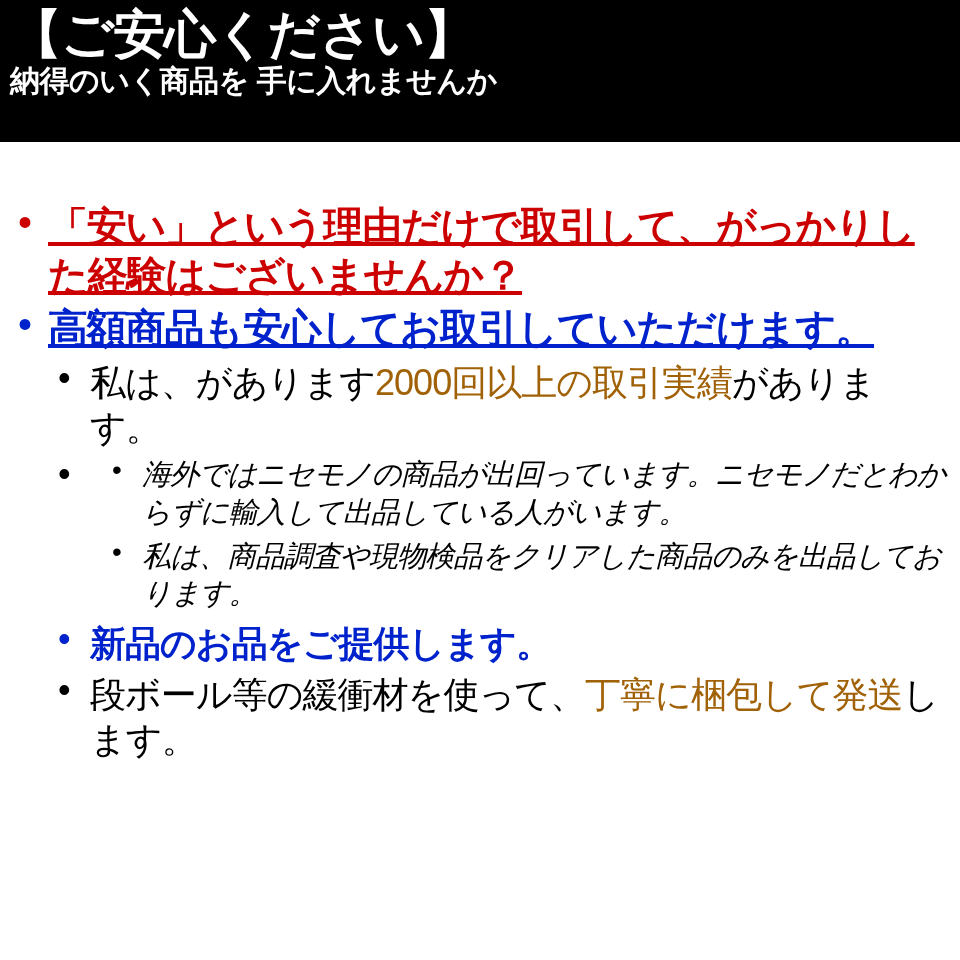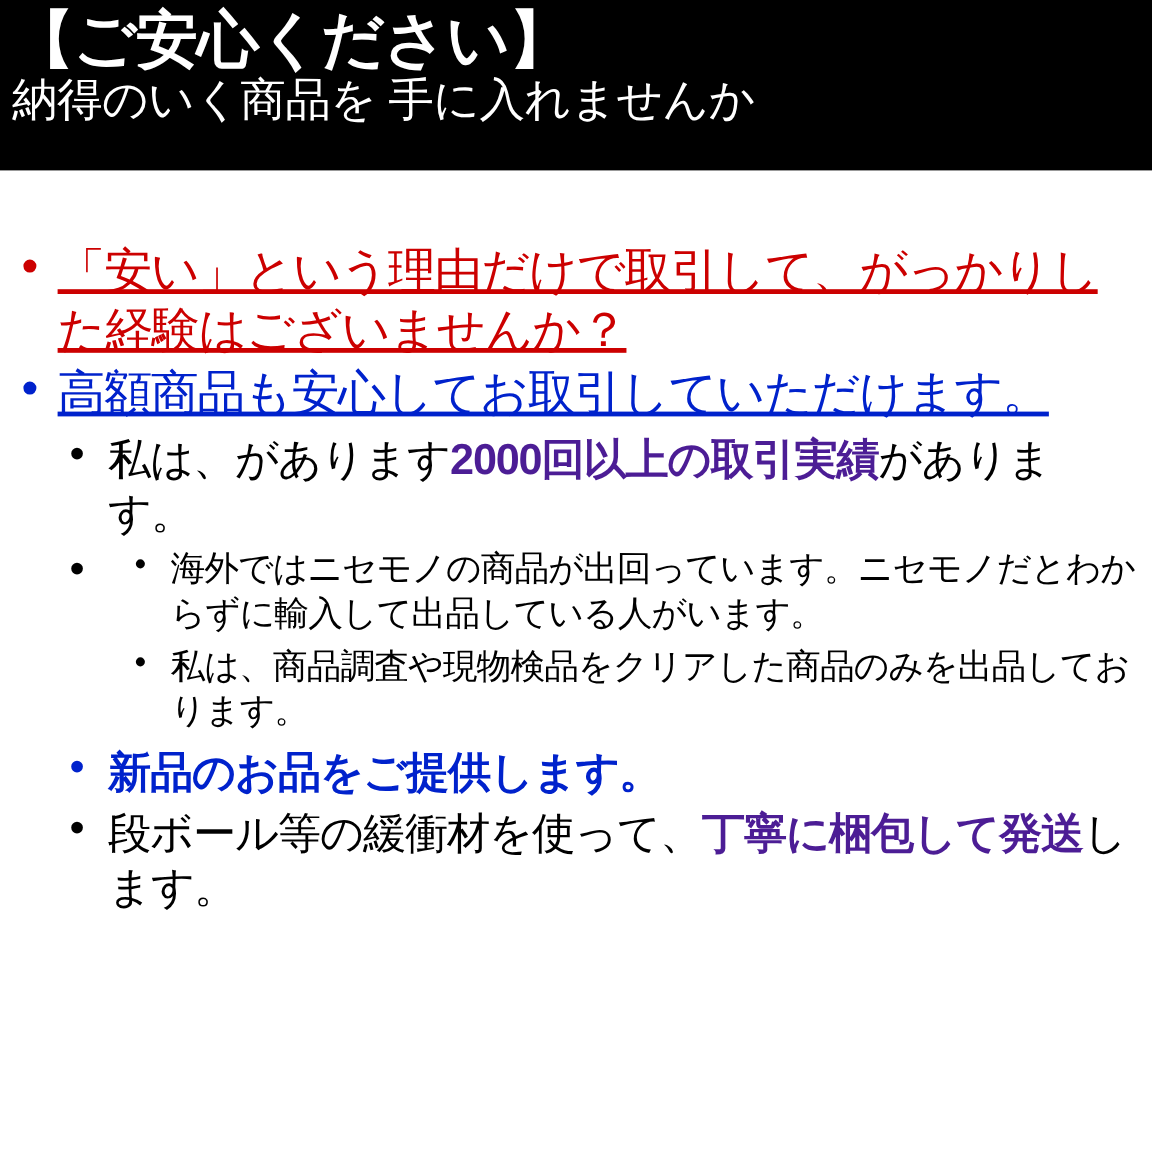--- a/index.html
+++ b/index.html
@@ -29,22 +29,22 @@
     height: 142px;
   }
   .header-line1 {
     font-size: 52px;
     font-weight: bold;
     line-height: 1.08;
     letter-spacing: -1px;
     white-space: nowrap;
   }
   .header-line2 {
-    font-size: 38px;
-    font-weight: normal;
+    font-size: 30px;
+    font-weight: bold;
     line-height: 1.1;
     letter-spacing: -0.5px;
     margin-top: 2px;
     white-space: nowrap;
   }
 
   
   .content {
     padding: 60px 14px 0 14px;
     box-sizing: border-box;
@@ -67,21 +67,21 @@
   }
   .lvl1 > .bullet {
     position: absolute;
     left: 4px;
     top: -2px;
     font-size: 40px;
     line-height: 1.1;
   }
   .lvl1 .text {
     font-size: 40px;
-    font-weight: normal;
+    font-weight: bold;
     line-height: 1.22;
     letter-spacing: -1.2px;
   }
 
   .red-item .bullet { color: #cc0000; }
   .red-item .text {
     color: #cc0000;
     text-decoration: underline;
     text-underline-offset: 2px;
   }
@@ -108,22 +108,22 @@
     color: #000000;
     line-height: 1.15;
   }
   .lvl2 .text {
     font-size: 36px;
     line-height: 1.25;
     color: #000000;
     letter-spacing: -1px;
   }
   .lvl2 .text .em {
-    font-weight: bold;
-    color: #4c1d95;
+    font-weight: normal;
+    color: #a16207;
   }
   .lvl2.blue-strong .bullet { color: #0022cc; }
   .lvl2.blue-strong .text { color: #0022cc; font-weight: bold; text-align: right; }
 
   
   .lvl3-list { margin-top: 6px; margin-bottom: 8px; }
   .lvl3 {
     padding-left: 128px;
     margin-bottom: 6px;
   }
@@ -132,20 +132,21 @@
     left: 98px;
     top: -2px;
     font-size: 28px;
     color: #000000;
   }
   .lvl3 .text {
     font-size: 29px;
     line-height: 1.3;
     color: #000000;
     letter-spacing: -0.8px;
+    font-style: italic;
   }
 </style>
 </head>
 <body>
 
 <div class="page">
 
   <div class="header">
     <div class="header-line1">【ご安心ください】</div>
     <div class="header-line2">納得のいく商品を 手に入れませんか</div>

